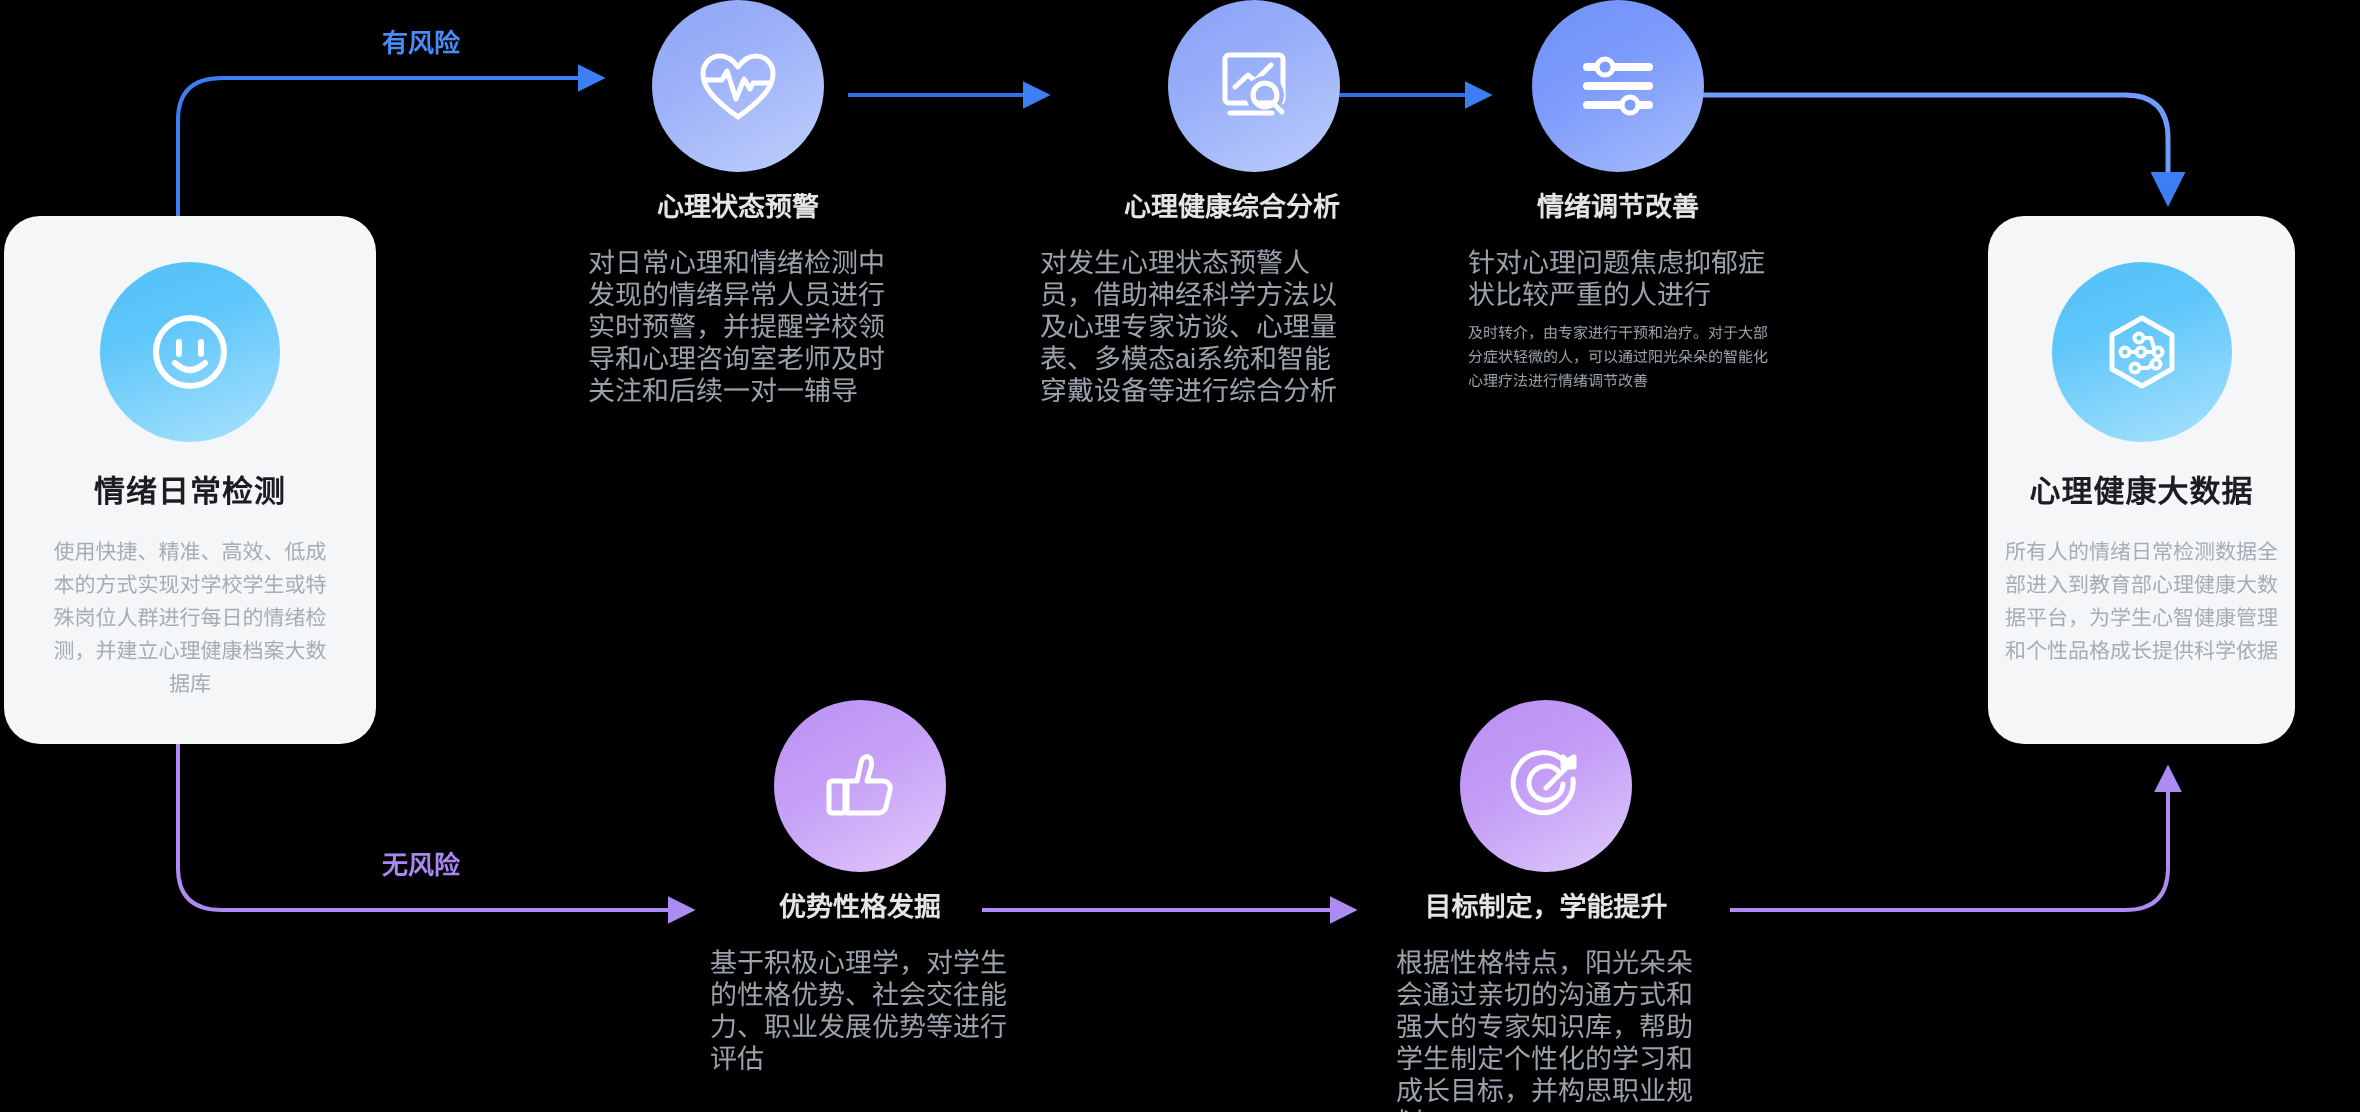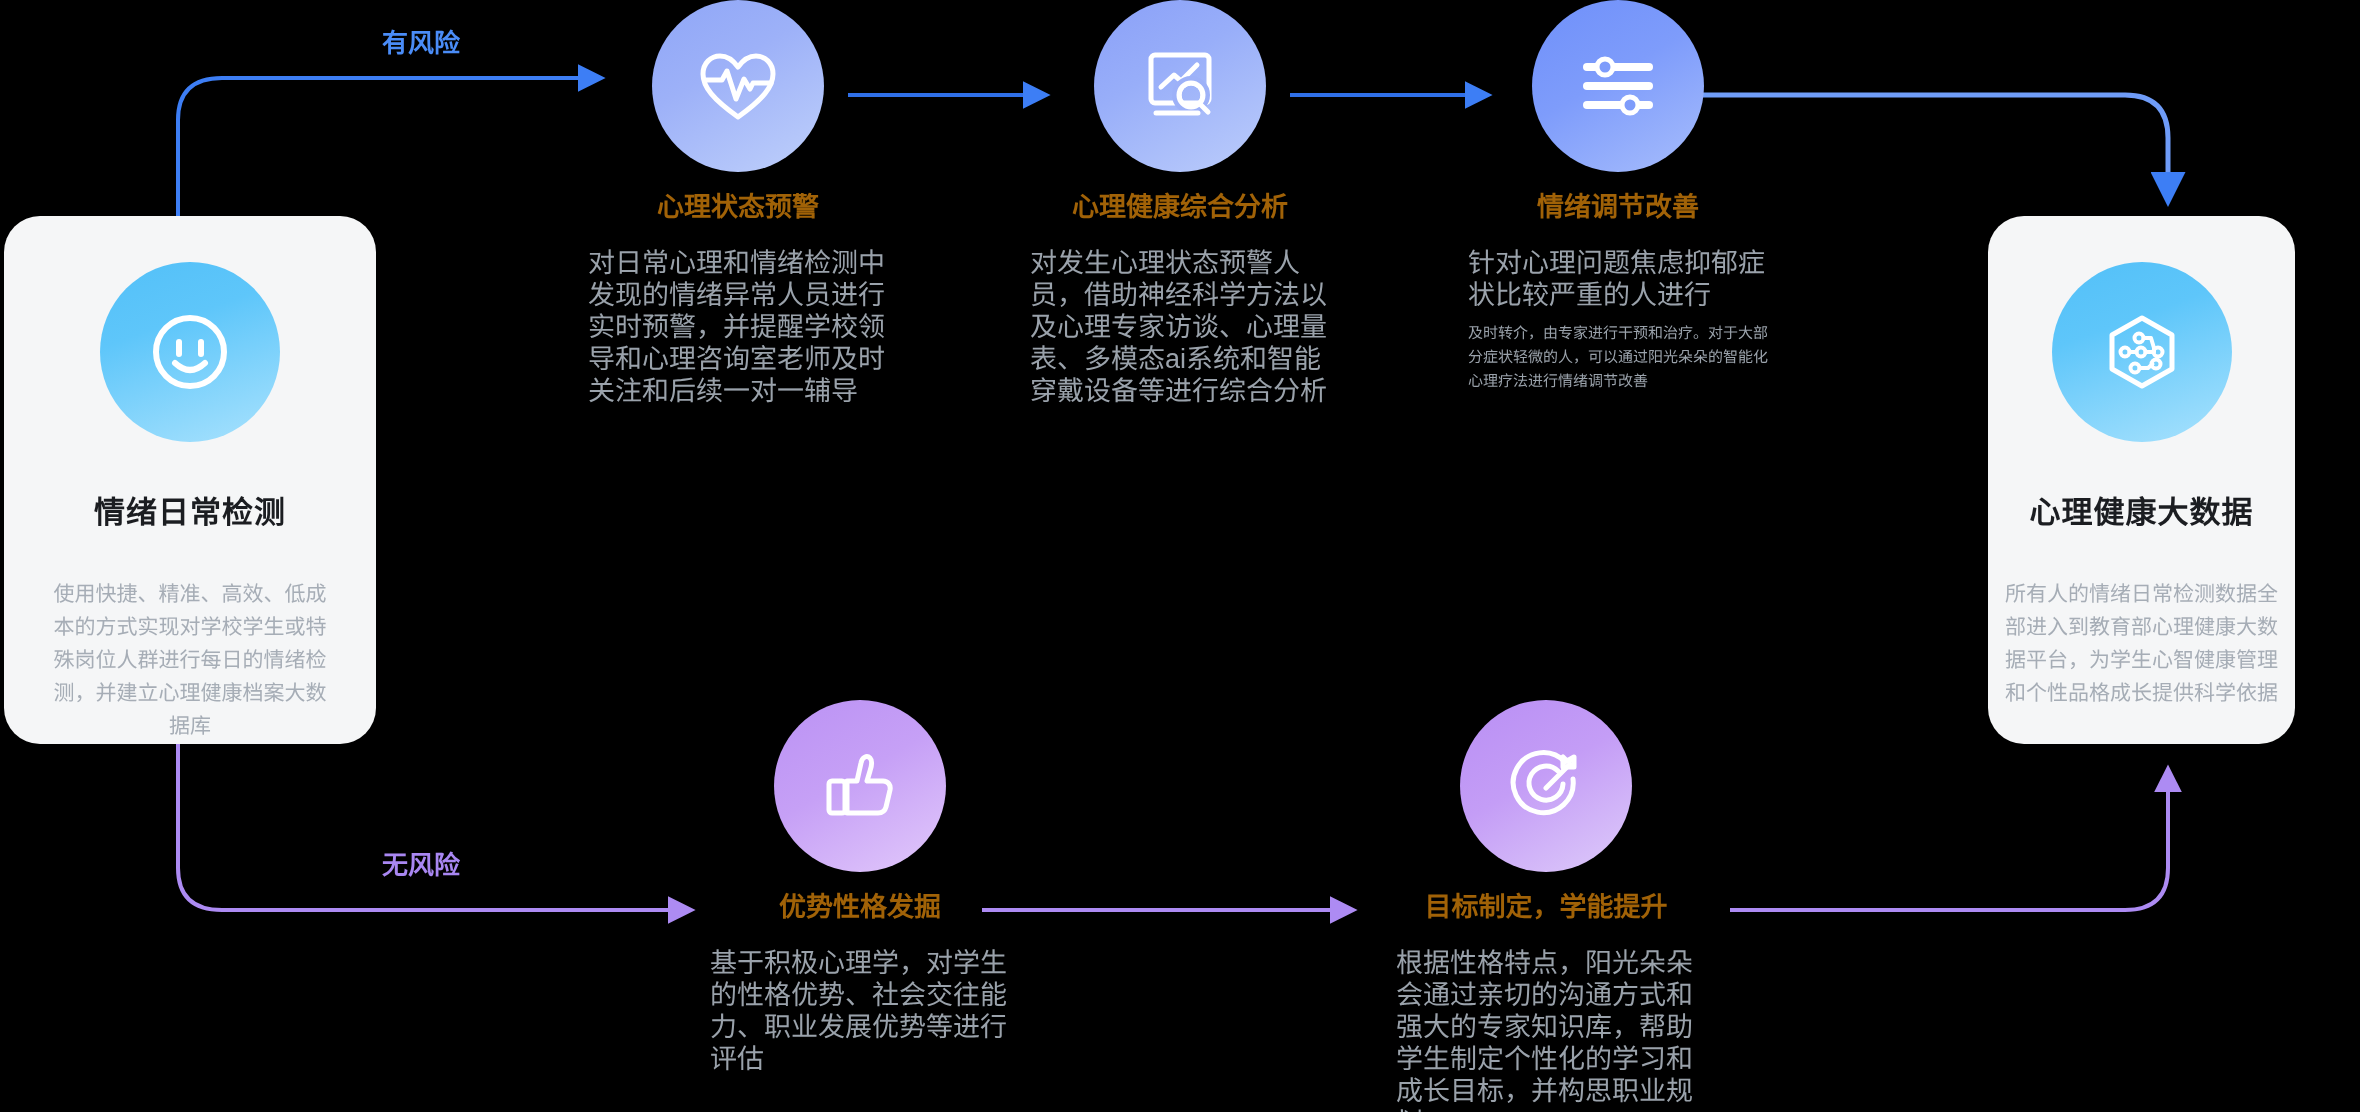--- a/index.html
+++ b/index.html
@@ -35,21 +35,20 @@
 
   
   .endcard {
     position: absolute;
     background: #f5f6f7;
     border-radius: 36px;
     box-sizing: border-box;
     display: flex;
     flex-direction: column;
     align-items: center;
-    gap: 21px;
   }
   .endcard.left  { left: 4px;  top: 216px; width: 372px; height: 528px; padding-top: 46px; }
   .endcard.right { left: 1988px; top: 216px; width: 307px; height: 528px; padding-top: 46px; }
 
   .bigcircle {
     width: 180px;
     height: 180px;
     border-radius: 50%;
     background: linear-gradient(160deg, #53c0f8 0%, #5ec6fa 35%, #a9e2fd 100%);
     display: flex;
@@ -95,42 +94,42 @@
   .node-circle.blue1 { background: linear-gradient(150deg, #8fa6f7 0%, #9db1f8 40%, #bfd0fb 100%); }
   .node-circle.blue2 { background: linear-gradient(150deg, #8aa0f8 0%, #98aef9 40%, #bccdfb 100%); }
   .node-circle.blue3 { background: linear-gradient(150deg, #6f90fa 0%, #7e9cfb 45%, #a7bdfc 100%); }
   .node-circle.purple1 { background: linear-gradient(150deg, #bb92f4 0%, #c6a0f6 45%, #e2c9fb 100%); }
   .node-circle.purple2 { background: linear-gradient(150deg, #b98ff4 0%, #c49df6 45%, #decbfa 100%); }
 
   .node-title {
     margin-top: 22px;
     font-size: 27px;
     font-weight: 600;
-    color: #a16207;
+    color: #e5e5e5;
     line-height: 1;
     white-space: nowrap;
   }
   .node-desc {
     margin-top: 26px;
     width: 300px;
     font-size: 27px;
     line-height: 32px;
     color: #9aa2ab;
     text-align: left;
   }
   .node-desc.small {
     margin-top: 10px;
     font-size: 15px;
     line-height: 24px;
     color: #9aa2ab;
   }
 
   
   #node-alert    { left: 578px;  top: 0px; }
-  #node-analysis { left: 1020px; top: 0px; }
+  #node-analysis { left: 1020px; top: 0px; align-items: flex-end; }
   #node-adjust   { left: 1458px; top: 0px; }
   
   #node-strength { left: 700px;  top: 700px; }
   #node-goal     { left: 1386px; top: 700px; }
 
   
   .node .desc-wrap { width: 300px; }
 
   
   .edge-label {

